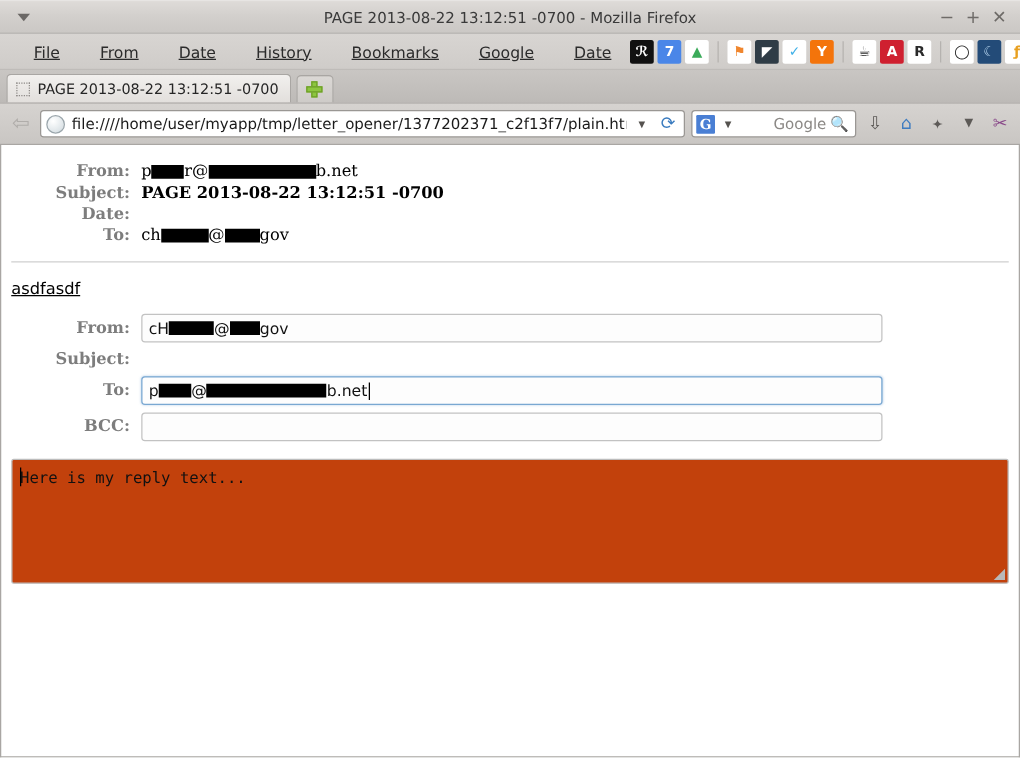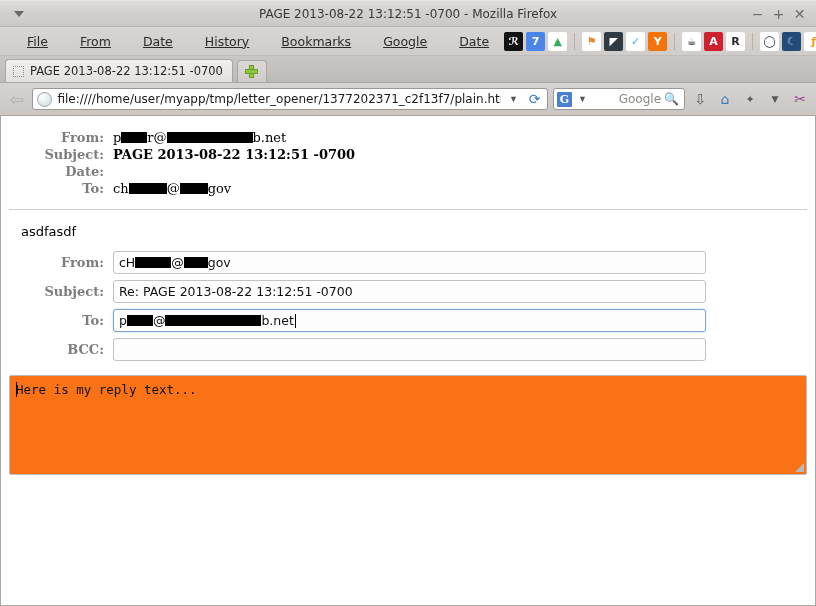--- a/index.html
+++ b/index.html
@@ -366,21 +366,22 @@
   .hr {
     border: none;
     border-top: 1px solid #d0d0d0;
     margin: 12px 8px 0 8px;
   }
 
   .body-text {
     font-size: 13px;
     color: #000;
     font-family: "DejaVu Sans", sans-serif;
-    padding: 14px 0 0 20px;
+    padding: 14px 0 0 8px;
+    text-decoration: underline;
   }
 
   .reply-bar {
     margin: 16px 8px 0 8px;
     background: #ace0ec;
     border: 1px solid #1a1a1a;
     height: 19px;
     display: flex;
     align-items: center;
     justify-content: center;
@@ -440,21 +441,21 @@
     background: #000;
     margin-left: 1px;
     vertical-align: middle;
   }
 
   .textarea-wrap {
     margin: 14px 8px 0 8px;
     height: 100px;
     border: 1px solid #bcbcbc;
     border-radius: 2px;
-    background: #f97316;
+    background: #c2410c;
     position: relative;
     box-sizing: border-box;
     overflow: hidden;
   }
   .ta-text {
     padding: 6px 6px;
     font-size: 12.5px;
     color: #111;
     font-family: "DejaVu Sans Mono", monospace;
     white-space: pre;
@@ -611,21 +612,20 @@
     <div class="body-text">asdfasdf</div>
 
 
     <div class="form" id="reply-form">
         <div class="frow">
           <div class="frow-label">From:</div>
           <div class="finput"><span>cH</span><span class="redact" style="width: 36px;"></span><span>@</span><span class="redact" style="width: 24px;"></span><span>gov</span></div>
         </div>
         <div class="frow">
           <div class="frow-label">Subject:</div>
-          <div class="finput"><span>Re: PAGE 2013-08-22 13:12:51 -0700</span></div>
         </div>
         <div class="frow">
           <div class="frow-label">To:</div>
           <div class="finput focused"><span>p</span><span class="redact" style="width: 26px;"></span><span>@</span><span class="redact" style="width: 96px;"></span><span>b.net</span><span class="caret"></span></div>
         </div>
         <div class="frow">
           <div class="frow-label">BCC:</div>
           <div class="finput"></div>
         </div>
       </div>

